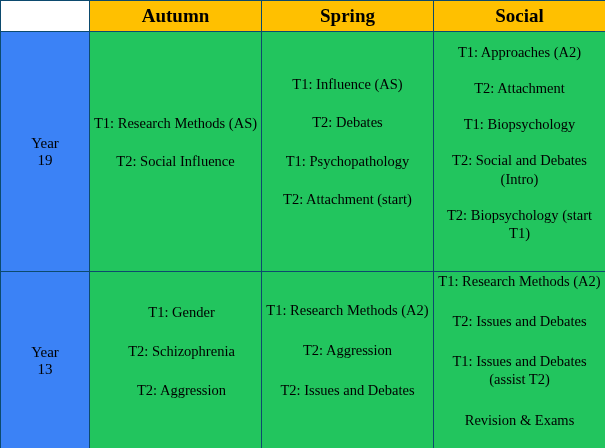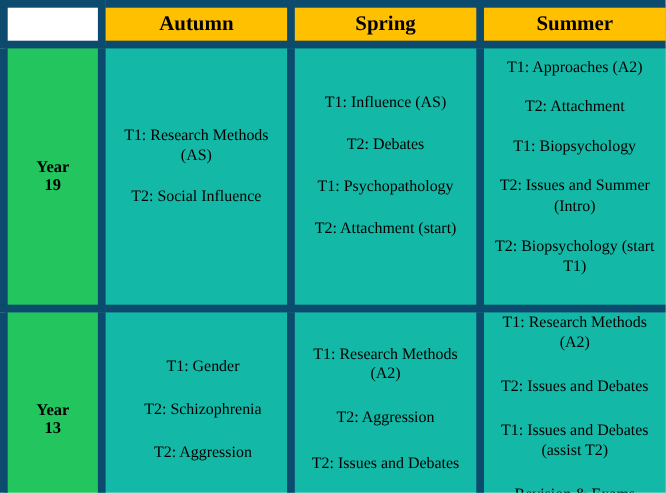--- a/index.html
+++ b/index.html
@@ -21,21 +21,21 @@
   }
   table.curriculum {
     border-collapse: collapse;
     table-layout: fixed;
     width: 604px;
     height: 447px;
     border: 1px solid #000000;
   }
   table.curriculum td,
   table.curriculum th {
-    border: 7px solid #0c4a6e;
+    border: 1px solid #0c4a6e;
     vertical-align: middle;
     padding: 0;
   }
   col.year-col { width: 89px; }
   col.term-col { width: 172px; }
 
   
   .hdr {
     height: 30px;
     background: #ffc000;
@@ -46,31 +46,31 @@
     font-family: "Liberation Serif", serif;
   }
   .hdr-blank {
     background: #ffffff;
     border-left: 1px solid #ffffff;
     border-top: 1px solid #ffffff;
   }
 
   
   .year-cell {
-    background: #22c55e;
+    background: #3b82f6;
     text-align: center;
     font-size: 15px;
-    font-weight: bold;
+    font-weight: normal;
     color: #000000;
     margin-top: 40px;
   }
 
   
   .content-cell {
-    background: #14b8a6;
+    background: #22c55e;
     font-size: 14.5px;
     color: #000000;
     padding: 7px 6px 7px 6px;
     vertical-align: top;
     line-height: 1.0;
   }
   .entry {
     text-align: center;
     margin: 0 0 17px 0;
     padding: 0 2px;
@@ -97,21 +97,21 @@
       <col class="year-col">
       <col class="term-col">
       <col class="term-col">
       <col class="term-col">
     </colgroup>
     <thead>
       <tr>
         <th class="hdr hdr-blank"></th>
         <th class="hdr">Autumn</th>
         <th class="hdr">Spring</th>
-        <th class="hdr">Summer</th>
+        <th class="hdr">Social</th>
       </tr>
     </thead>
     <tbody>
       <tr class="row-y12">
         <td class="year-cell">
           <div>Year</div>
           <div>19</div>
         </td>
         <td class="content-cell y12-autumn">
           <div class="entry">T1: Research Methods (AS)</div>
@@ -120,21 +120,21 @@
         <td class="content-cell y12-spring">
           <div class="entry">T1: Influence (AS)</div>
           <div class="entry">T2: Debates</div>
           <div class="entry">T1: Psychopathology</div>
           <div class="entry">T2: Attachment (start)</div>
         </td>
         <td class="content-cell y12-summer">
           <div class="entry">T1: Approaches (A2)</div>
           <div class="entry">T2: Attachment</div>
           <div class="entry">T1: Biopsychology</div>
-          <div class="entry">T2: Issues and Summer (Intro)</div>
+          <div class="entry">T2: Social and Debates (Intro)</div>
           <div class="entry">T2: Biopsychology (start T1)</div>
         </td>
       </tr>
       <tr class="row-y13">
         <td class="year-cell">
           <div>Year</div>
           <div>13</div>
         </td>
         <td class="content-cell y13-autumn">
           <div class="entry">T1: Gender</div>

